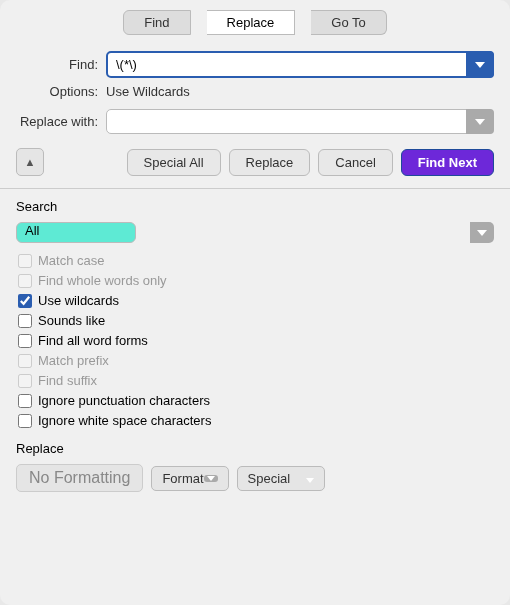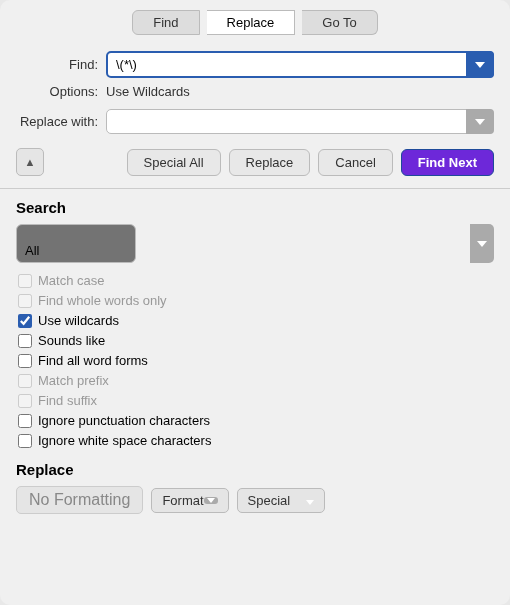--- a/index.html
+++ b/index.html
@@ -26,21 +26,21 @@
       flex-direction: column;
       overflow: hidden;
     }
 
     
     .tab-bar {
       display: flex;
       justify-content: center;
       align-items: center;
       padding: 10px 0 8px;
-      gap: 7px;
+      gap: 16px;
     }
 
     .tab {
       padding: 4px 20px;
       border: 1px solid #bbb;
       background: #ddd;
       cursor: pointer;
       font-size: 13px;
       color: #333;
     }
@@ -203,41 +203,41 @@
 
     
     .divider {
       height: 1px;
       background: #ccc;
       margin: 0 -16px 10px;
     }
 
     
     .section-title {
-      font-weight: 700;
-      font-size: 15px;
+      font-weight: 400;
+      font-size: 13px;
       color: #000;
       margin-bottom: 8px;
     }
 
     
     .select-wrapper {
       position: relative;
       display: inline-flex;
       align-items: center;
       margin-bottom: 10px;
     }
 
     .select-control {
       appearance: none;
       -webkit-appearance: none;
-      padding: 18px 28px 4px 8px;
+      padding: 0 28px 4px 8px;
       border: 1px solid #bbb;
       border-radius: 6px;
-      background: #737373;
+      background: #5eead4;
       font-size: 13px;
       color: #000;
       cursor: pointer;
       min-width: 120px;
     }
 
     .select-arrow {
       position: absolute;
       right: 0;
       top: 0;

